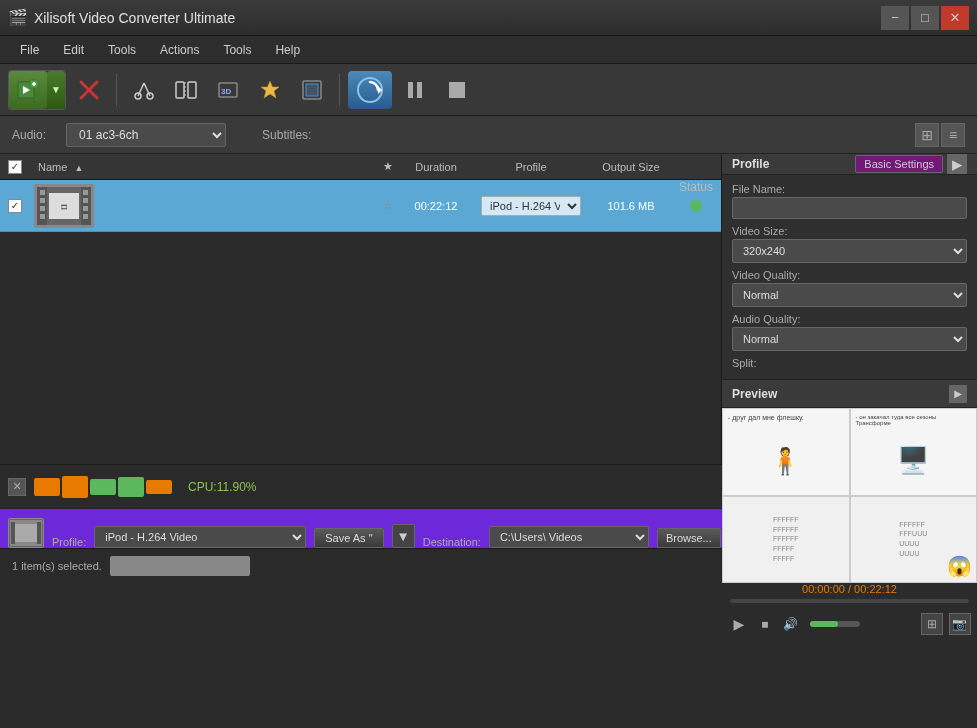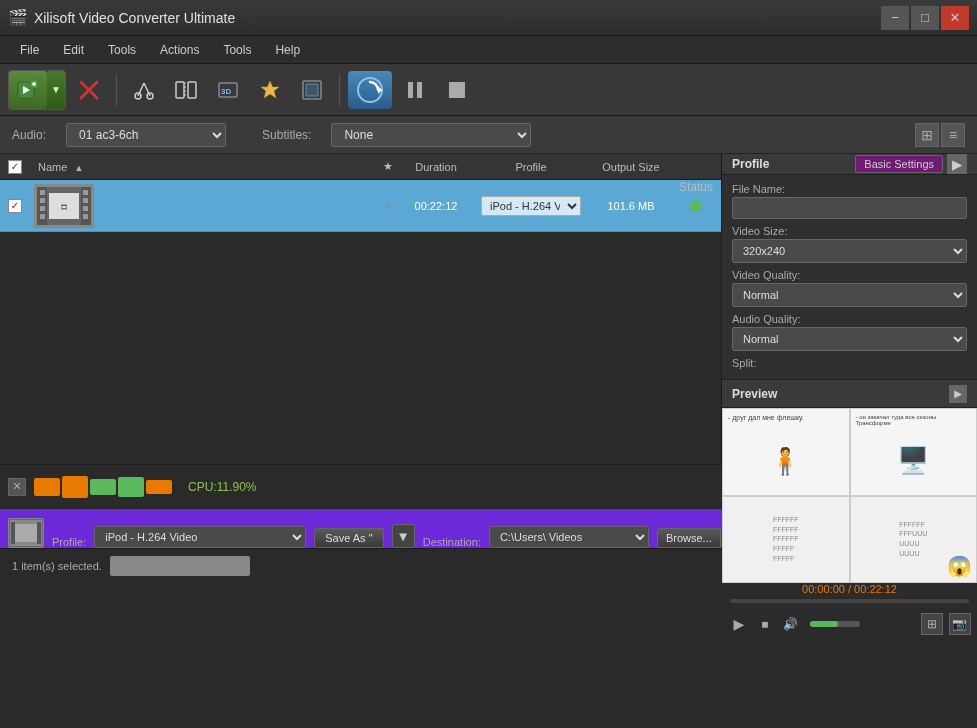--- a/index.html
+++ b/index.html
@@ -266,23 +266,20 @@
     </svg>
   </button>
 </div>
 
 <div class="media-bar">
   <span class="media-label">Audio:</span>
   <select class="media-select media-select-wide">
     <option>01 ac3-6ch</option>
   </select>
   <span class="media-label" style="margin-left: 16px;">Subtitles:</span>
-  <select class="media-select media-select-sub">
-    <option>None</option>
-  </select>
   <div class="view-btns">
     <button class="view-btn">⊞</button>
     <button class="view-btn">≡</button>
   </div>
 </div>
 
 <div style="display:flex; height: 310px;">
 
   <div class="file-list-pane">
 

